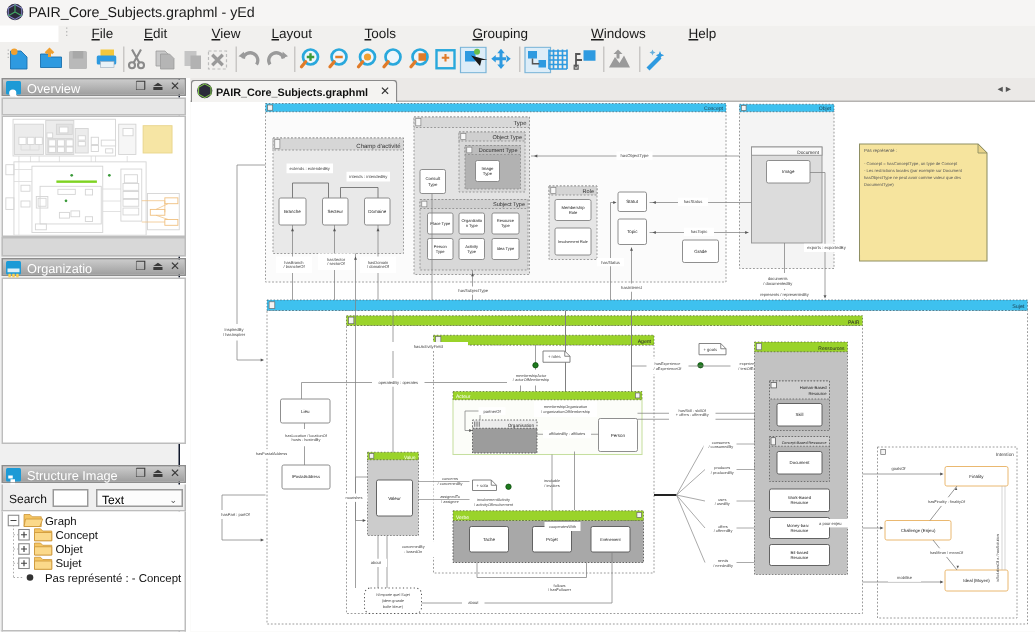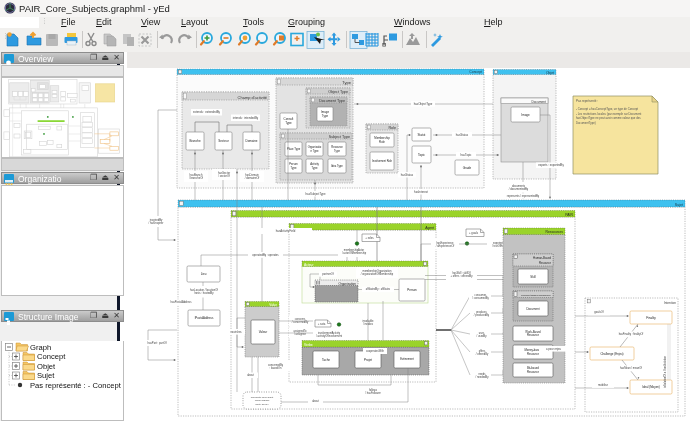--- a/index.html
+++ b/index.html
@@ -5,21 +5,21 @@
   * { margin:0; padding:0; box-sizing:border-box; }
   html,body { width:690px; height:421px; overflow:hidden; font-family:"Liberation Sans", sans-serif; background:#fff; }
   .abs { position:absolute; }
   #titlebar { position:absolute; left:0; top:0; width:690px; height:17px; background:#f6f5f4; }
   #titlebar .t { position:absolute; left:19px; top:3px; font-size:9.5px; color:#1a1a1a; }
   #menubar { position:absolute; left:0; top:17px; width:690px; height:11px; background:#f1f0ee;margin-left:39px; }
   #menubar span { position:absolute; top:0px; font-size:9px; color:#1a1a1a; }
   #menubar u { text-decoration-thickness:0.5px; }
   #toolbar { position:absolute; left:0; top:28px; width:690px; height:24px; background:#f1f0ee; }
   .tsep { position:absolute; top:3px; width:1px; height:17px; background:#c9c7c5; }
-  #leftcol { position:absolute; left:0; top:52px; width:120px; height:369px; background:#f0f0f0; border-right:3px solid #0f172a; }
+  #leftcol { position:absolute; left:0; top:52px; width:120px; height:369px; background:#f0f0f0; border-right:1px solid #0f172a; }
   .ptitle { position:absolute; left:1px; width:123px; height:12px; background:linear-gradient(#cbcbcb,#9f9f9f); border:1px solid #8d8d8d; }
   .ptitle .txt { position:absolute; left:16px; top:1px; font-size:8.5px; color:#fff; }
   .ptitle .ticons { position:absolute; right:2px; top:0px; font-size:8px; color:#3a3a3a; letter-spacing:1px; }
   .picon { position:absolute; left:2px; top:1px; width:10px; height:9px; background:#1c9ad6; border-radius:1px; }
   #mainarea { position:absolute; left:127px; top:52px; width:563px; height:369px; background:#ebe9e7; }
   #tabbar { position:absolute; left:0; top:0; width:563px; height:16px; background:#ebe9e7; border-bottom:1px solid #b5b3b1; }
   #tab1 { position:absolute; left:0px; top:1px; width:138px; height:15px; background:#f4f3f1; border:1px solid #8a8a8a; border-bottom:none; border-radius:3px 3px 0 0; }
   #tab1 .txt { position:absolute; left:16px; top:3px; font-size:7.2px; font-weight:bold; color:#111; }
   #canvas { position:absolute; left:0; top:16px; width:563px; height:353px; background:#ffffff; }
 .tabicon{width:9px;height:8px;background:linear-gradient(#2e9ae0,#2e9ae0 40%,#d8ecf8 40%);border:0.5px solid #1b70ad;}
@@ -34,23 +34,23 @@
     </svg>
   <span class="t">PAIR_Core_Subjects.graphml - yEd</span>
 </div>
 <div id="menubar">
   <span style="left:2px;color:#b0b0b0;font-size:7px">⋮</span>
   <span style="left:22px"><u>F</u>ile</span>
   <span style="left:57px"><u>E</u>dit</span>
   <span style="left:102px"><u>V</u>iew</span>
   <span style="left:142px"><u>L</u>ayout</span>
   <span style="left:204px"><u>T</u>ools</span>
-  <span style="left:249px"><u>G</u>rouping</span>
+  <span style="left:276px"><u>G</u>rouping</span>
   <span style="left:355px"><u>W</u>indows</span>
-  <span style="left:445px"><u>H</u>elp</span>
+  <span style="left:420px"><u>H</u>elp</span>
 </div>
 <div id="toolbar">
   <span class="abs" style="left:2px;top:4px;color:#b0b0b0;font-size:7px">⋮</span>
     <div class="tsep" style="left:82px"></div>
     <div class="tsep" style="left:157px"></div>
     <div class="tsep" style="left:196px"></div>
     <div class="tsep" style="left:346px"></div>
     <div class="tsep" style="left:402px"></div>
     <div class="tsep" style="left:426px"></div>
   <svg class="abs" style="left:5px;top:3px" width="440" height="18" viewBox="0 0 440 18">
@@ -235,20 +235,28 @@
 
   <div class="ptitle" style="top:258px">
     <div class="picon"><svg width="10" height="9" viewBox="0 0 10 9">
           <rect x="1.5" y="1" width="3" height="2" fill="#fff"></rect>
           <rect x="3" y="3.5" width="3" height="2" fill="#fff"></rect>
           <rect x="3" y="6" width="3" height="2" fill="#fff"></rect>
         </svg></div>
     <span class="txt">Structure Image</span>
       <span class="ticons">❐ ⏏ ✕</span>
   </div>
+  <div class="abs" style="left:1px;top:271px;width:123px;height:18px;background:#efefef;border:1px solid #bdbdbd;border-top:none;">
+    <span class="abs" style="left:4px;top:5px;font-size:8px;color:#111">Search</span>
+    <div class="abs" style="left:33px;top:2.5px;width:24px;height:12px;background:#fff;border:1px solid #999;"></div>
+    <div class="abs" style="left:62px;top:2.5px;width:58px;height:12px;background:#fcfcfc;border:1px solid #999;">
+        <span class="abs" style="left:3px;top:2px;font-size:8px;">Text</span>
+        <span class="abs" style="right:3px;top:2px;font-size:6px;color:#555">⌄</span>
+      </div>
+  </div>
   <div class="abs" style="left:1px;top:289px;width:123px;height:80px;background:#ffffff;border:1px solid #bdbdbd;border-top:none;">
     <svg width="121" height="78" viewBox="0 0 121 78">
       <g stroke="#a0a0a0" stroke-width="0.6" stroke-dasharray="1,1.4">
           <line x1="7" y1="9" x2="7" y2="44"></line>
           <line x1="7" y1="15.5" x2="10" y2="15.5"></line>
           <line x1="7" y1="25" x2="10" y2="25"></line>
           <line x1="7" y1="34.5" x2="10" y2="34.5"></line>
           <line x1="7" y1="44" x2="14" y2="44"></line>
         </g>
       <g>
@@ -275,20 +283,31 @@
           <path d="M21 30.5 h4 l1.5 1.5 h6 v6.5 h-11.5 z" fill="#f5c664" stroke="#c89030" stroke-width="0.5"></path>
           <path d="M21 33.0 h11.5 v5.5 h-11.5 z" fill="#fbd98a" stroke="#c89030" stroke-width="0.5"></path>
           <text x="35" y="37.0" font-size="7.6" fill="#111">Sujet</text>
           <circle cx="18" cy="44" r="2.2" fill="#333"></circle>
           <text x="28" y="47" font-size="7.6" fill="#111">Pas représenté :  - Concept</text>
         </g>
     </svg>
   </div>
 </div>
 <div id="mainarea">
+  <div id="tabbar">
+    <div id="tab1">
+      <svg class="abs" style="left:3px;top:1px" width="11" height="11" viewBox="0 0 12 12">
+          <circle cx="6" cy="6" r="5.5" fill="#2b2b3a"></circle>
+          <path d="M6 1 L10.5 3.5 L10.5 8.5 L6 11 L1.5 8.5 L1.5 3.5 Z" fill="none" stroke="#7fc24a" stroke-width="0.8"></path>
+        </svg>
+      <span class="txt">PAIR_Core_Subjects.graphml</span>
+      <span class="abs" style="right:4px;top:2px;font-size:8px;color:#333">✕</span>
+    </div>
+    <span class="abs" style="left:538px;top:3px;font-size:7px;color:#555">◂ ▸</span>
+  </div>
   <div id="canvas"><svg width="563" height="353" viewBox="127 68 563 353">
         <rect x="127" y="68" width="563" height="353" fill="#fff"></rect>
         <rect x="177" y="74" width="307" height="114" fill="#fbfbfb" stroke="#909090" stroke-width="0.6" stroke-dasharray="1.2,1.2"></rect>
 <rect x="177" y="69" width="307" height="5.5" fill="#3ec1ef" stroke="#4a6a7a" stroke-width="0.5" stroke-dasharray="1,1.2"></rect>
 <text x="482" y="73.3" font-size="3.4" fill="#1a3a4a" text-anchor="end">Concept</text>
 <rect x="178.4" y="70" width="3.4" height="3.5" fill="#f4f4f4" stroke="#666" stroke-width="0.45"></rect>
 <rect x="493" y="74" width="63" height="105" fill="#f4f4f4" stroke="#909090" stroke-width="0.6" stroke-dasharray="1.2,1.2"></rect>
 <rect x="493" y="69.5" width="63" height="5.0" fill="#3ec1ef" stroke="#4a6a7a" stroke-width="0.5" stroke-dasharray="1,1.2"></rect>
 <text x="554" y="73.5" font-size="3.4" fill="#1a3a4a" text-anchor="end">Objet</text>
 <rect x="494.2" y="70.3" width="3.2" height="3.3" fill="#f4f4f4" stroke="#666" stroke-width="0.45"></rect>

